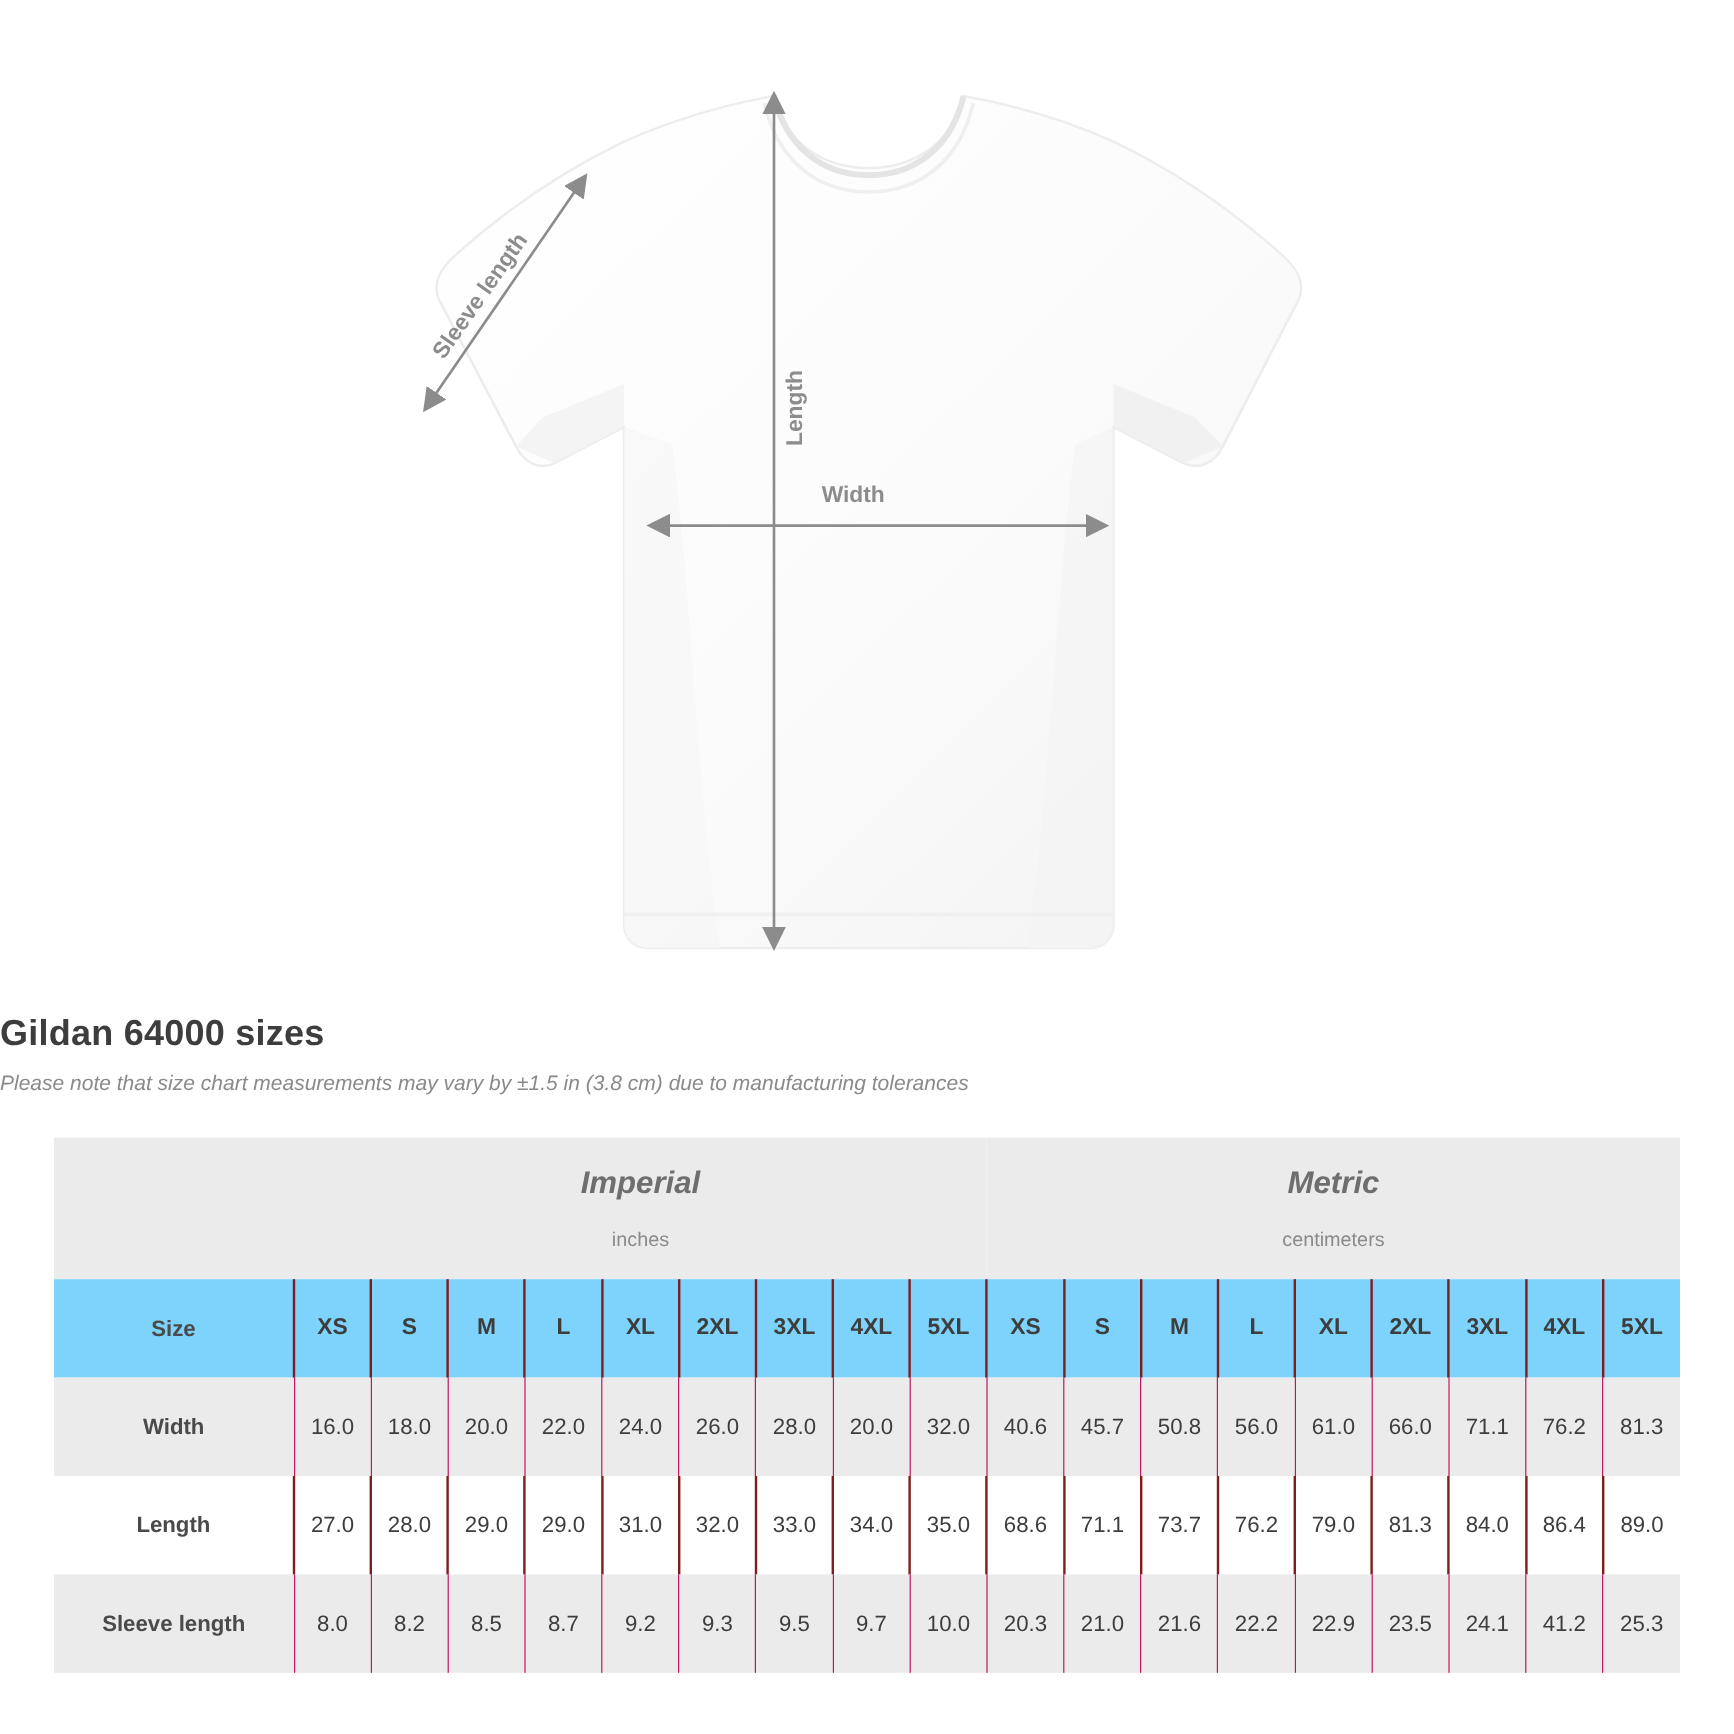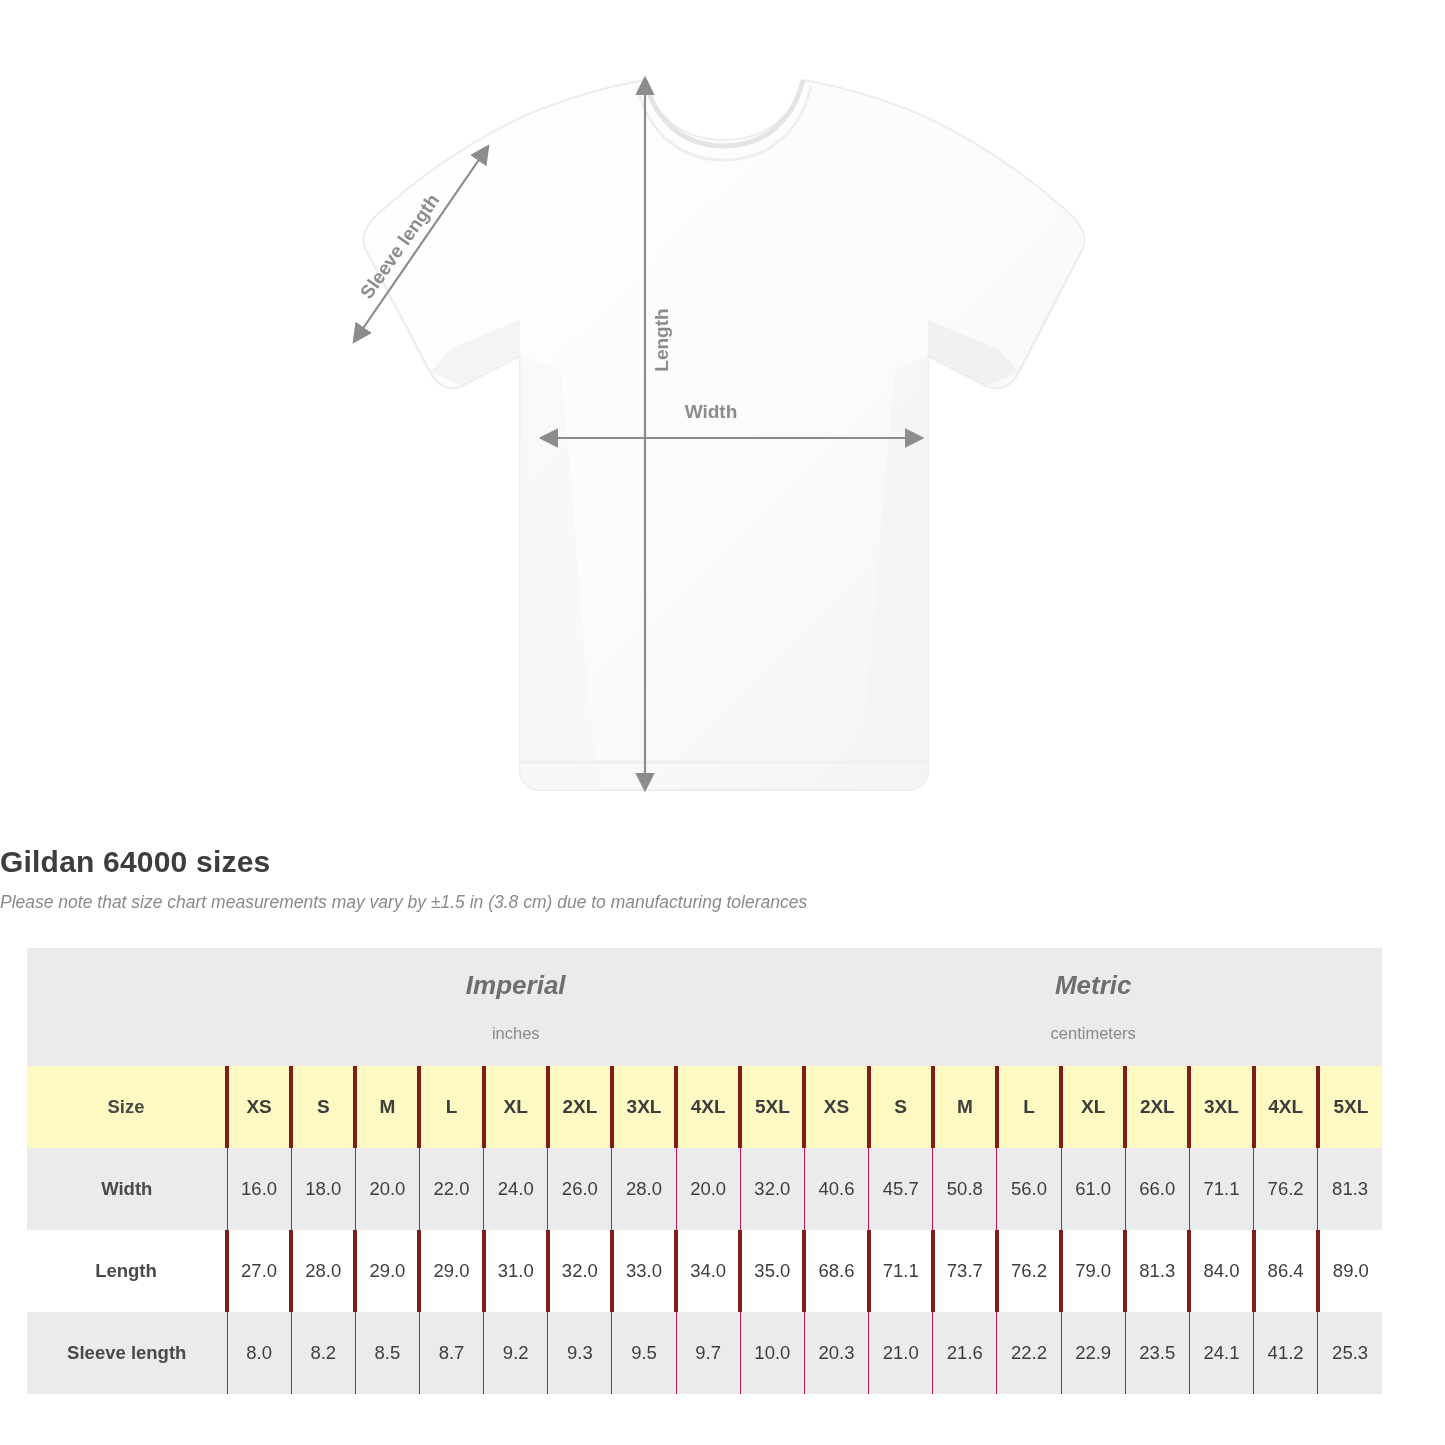--- a/index.html
+++ b/index.html
@@ -41,21 +41,21 @@
   .chart-note {
     margin-top: 13px;
     font-size: 17.5px;
     font-style: italic;
     color: #8a8a8a;
   }
 
   
   .table-wrap {
     position: absolute;
-    left: 27px; top: 948px;
+    left: 45px; top: 948px;
     width: 1355px;
   }
   table.size-table {
     border-collapse: collapse;
     width: 100%;
     table-layout: fixed;
   }
   table.size-table td, table.size-table th {
     border: 0;
     text-align: center;
@@ -71,21 +71,21 @@
     font-weight: bold;
     font-style: italic;
     color: #6e6e6e;
     line-height: 1.15;
   }
   .sys-unit {
     font-size: 16.5px;
     color: #8a8a8a;
     margin-top: 24px;
   }
-  .row-size td { height: 82px; background: #fef9c3; }
+  .row-size td { height: 82px; background: #7dd3fc; }
   .row-width td { height: 82px; background: #ebebeb; }
   .row-length td { height: 82px; background: #ffffff; }
   .row-sleeve td { height: 82px; background: #ebebeb; }
 
   .rowlabel {
     font-size: 18.5px;
     font-weight: bold;
     color: #4a4a4a;
     width: 200px;
   }
@@ -94,21 +94,21 @@
     font-weight: bold;
     color: #3d3d3d;
   }
   .cell {
     font-size: 18.5px;
     color: #3d3d3d;
   }
 
   
   .row-width td.cell, .row-sleeve td.cell { border-left: 1px solid #be185d; }
-  .row-size td.colhead, .row-length td.cell { border-left: 4px solid #7f1d1d; }
+  .row-size td.colhead, .row-length td.cell { border-left: 2px solid #7f1d1d; }
   .row-size td.rowlabel, .row-length td.rowlabel,
   .row-width td.rowlabel, .row-sleeve td.rowlabel { border-left: 0; }
 </style>
 </head>
 <body>
 
 <div class="page">
 
   <div class="illus">
     <svg viewBox="0 0 1445 830" xmlns="http://www.w3.org/2000/svg" aria-hidden="true">

